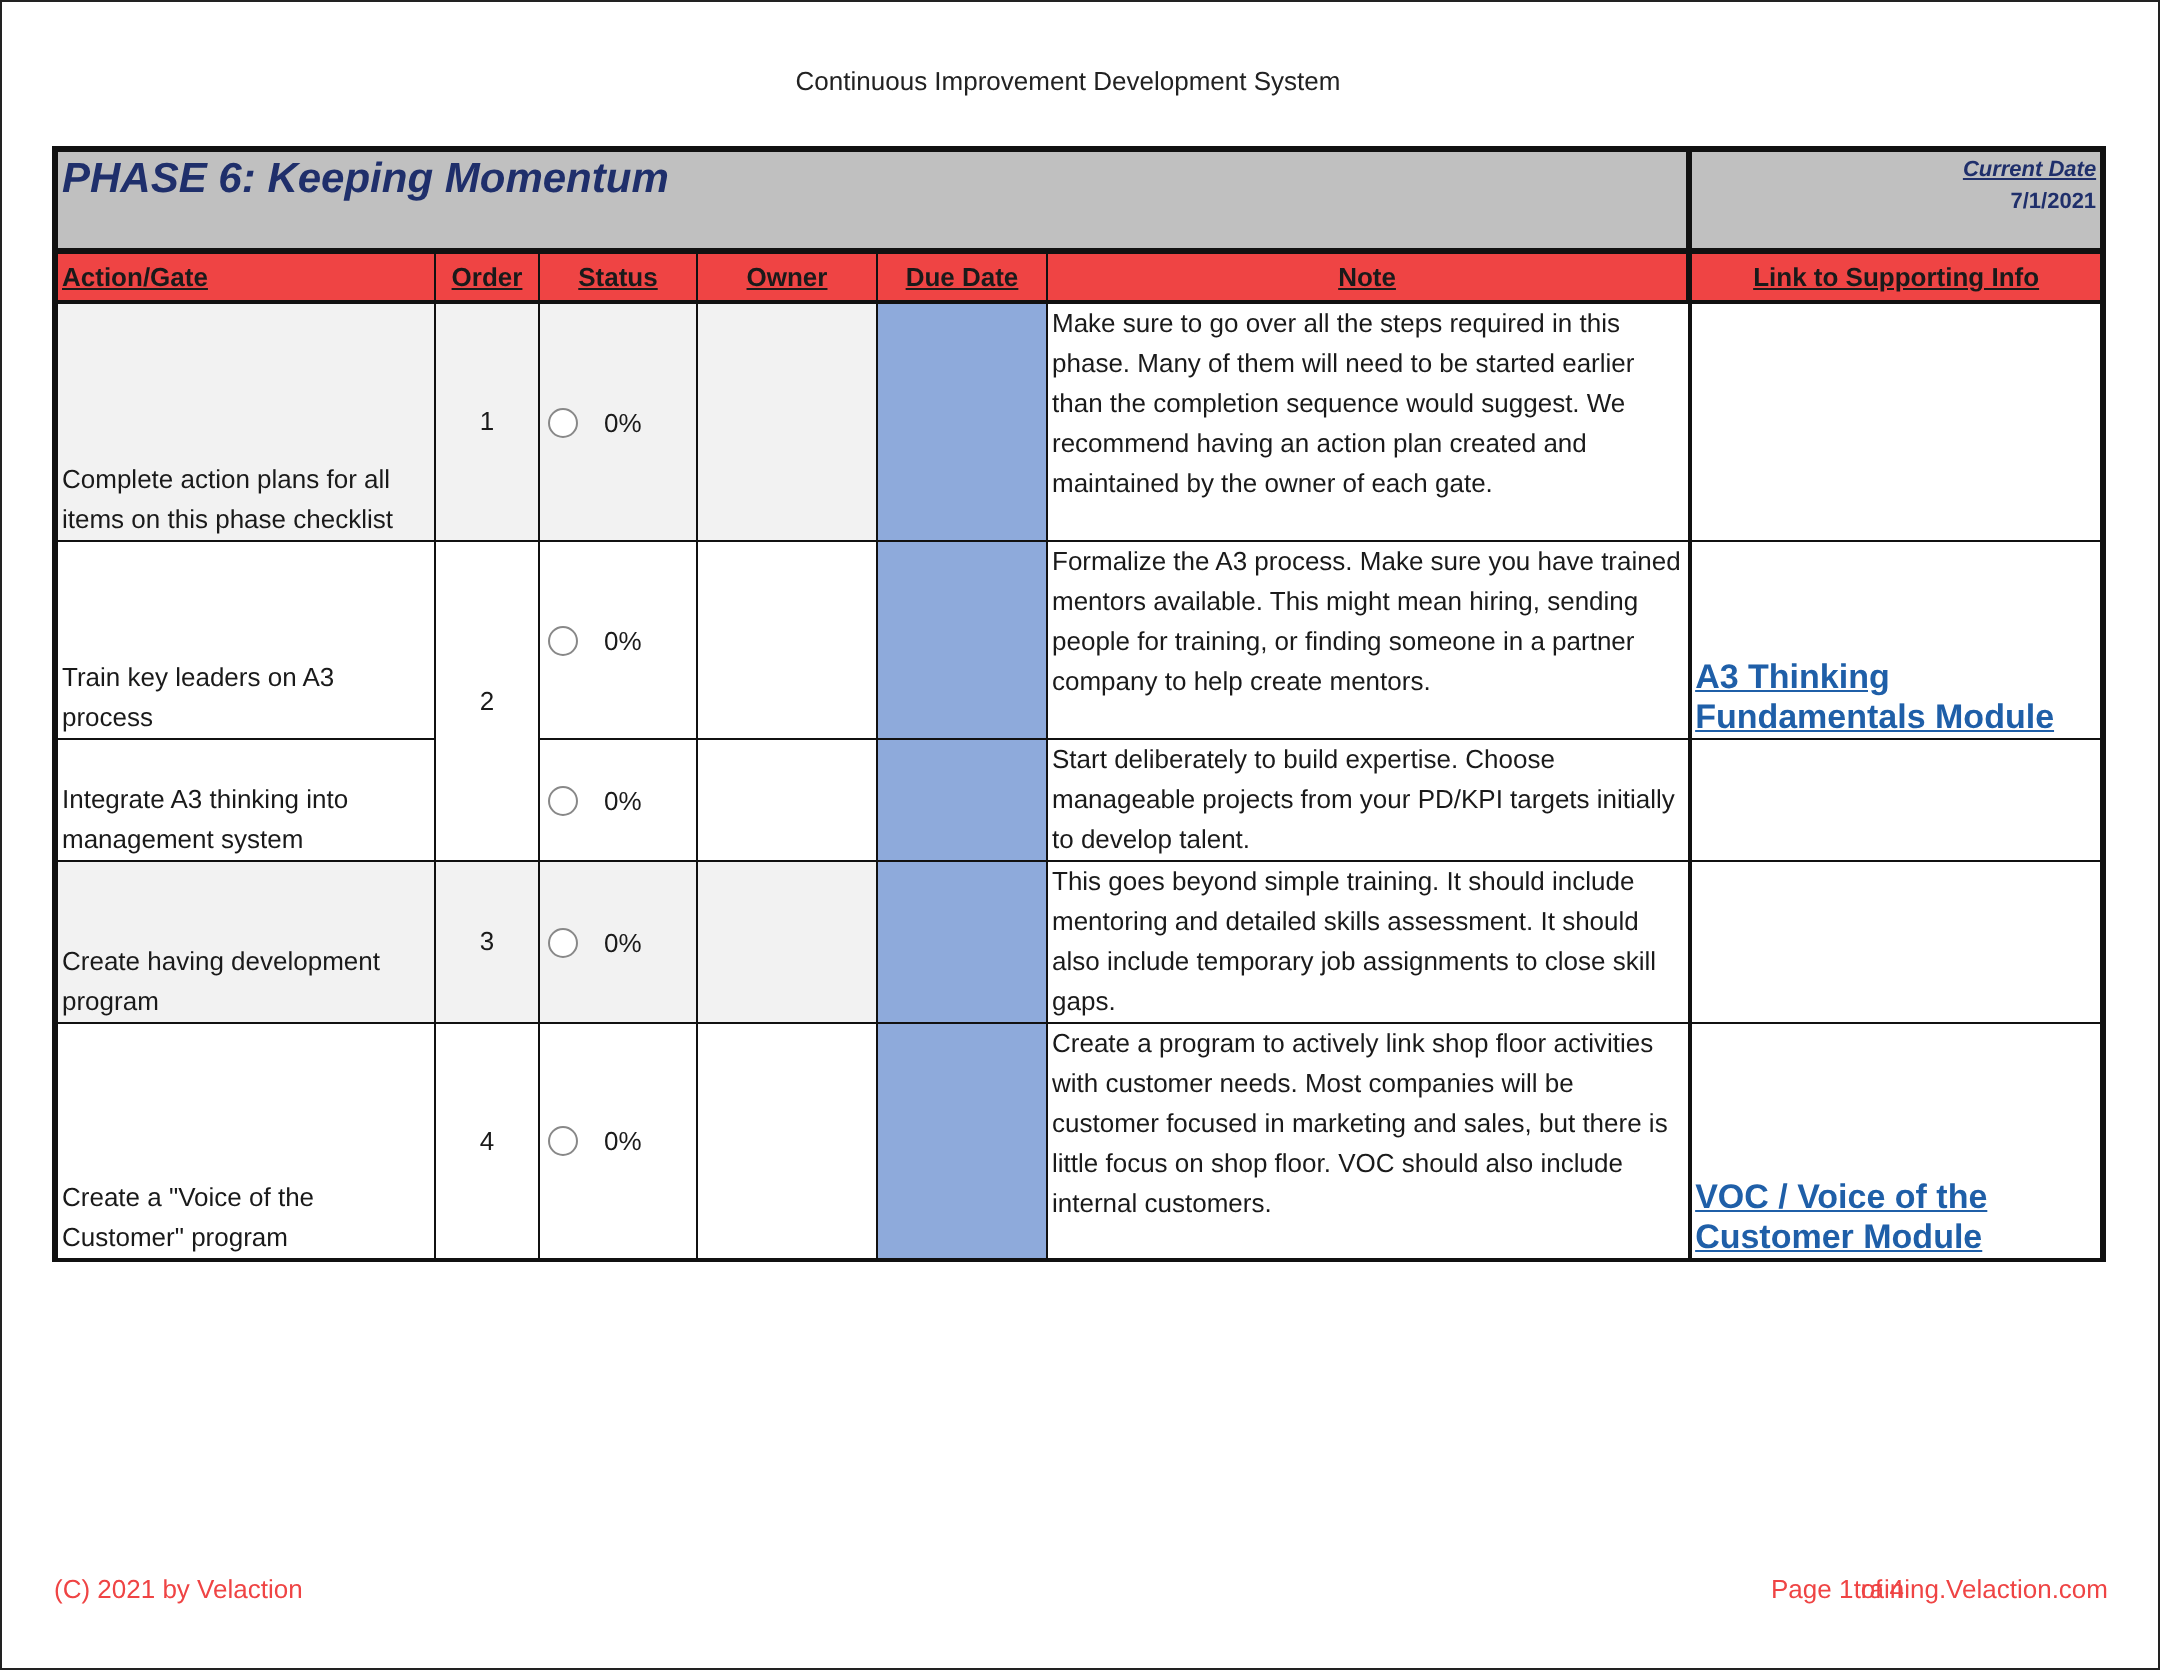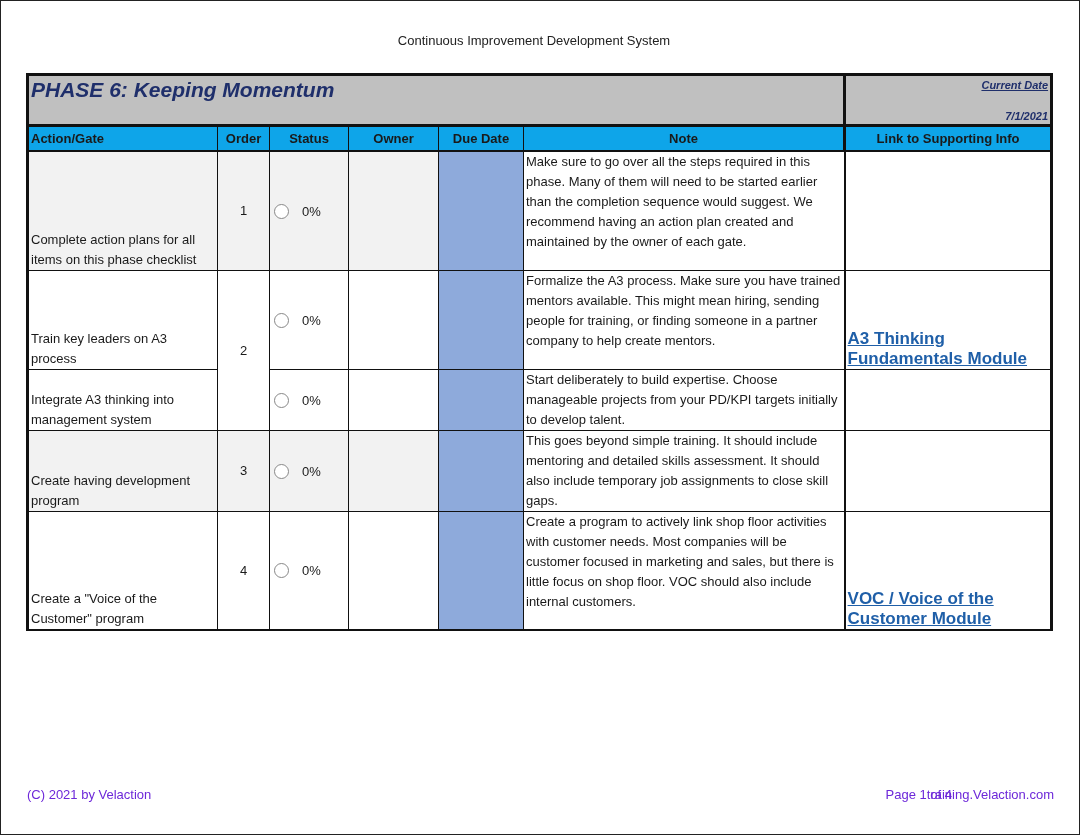--- a/index.html
+++ b/index.html
@@ -10,35 +10,35 @@
   table.sheet { position:absolute; left:26px; top:73px; border-collapse:collapse; table-layout:fixed; width:1024px;border-radius:15px; }
   table.sheet td, table.sheet th { border:1px solid #111; padding:0 2px; font-size:13px; overflow:hidden; }
   .outer-left { border-left:3px solid #111 !important; }
   .outer-right { border-right:3px solid #111 !important; }
   .outer-top { border-top:3px solid #111 !important; }
   .outer-bottom { border-bottom:2px solid #111 !important; }
   .phase-cell { background:#c0c0c0; height:48px; vertical-align:top; padding:2px 4px; }
   .phase-title { font-size:21px; font-weight:bold; font-style:italic; color:#1f2f6b; margin-top:2px; display:block; }
   .date-cell { background:#c0c0c0; text-align:right; vertical-align:top; border-left:3px solid #111 !important; }
   .date-label { display:block; font-size:11px; font-weight:bold; font-style:italic; color:#1f2f6b; text-decoration:underline; margin-top:3px; }
-  .date-value { display:block; font-size:11px; font-weight:bold; font-style:italic; color:#1f2f6b; margin-top:19px; }
-  th.col { background:#0ea5e9; height:23px; font-weight:bold; font-size:14px; text-align:center; border-top:3px solid #111 !important; border-bottom:2px solid #111 !important; }
+  .date-value { display:block; font-size:11px; font-weight:bold; color:#1f2f6b; margin-top:4px; }
+  th.col { background:#ef4444; height:23px; font-weight:bold; font-size:14px; text-align:center; border-top:3px solid #111 !important; border-bottom:2px solid #111 !important;text-decoration:underline; }
   th.col.left { text-align:left; }
   td.action { vertical-align:bottom; font-size:13px; line-height:20px; padding-bottom:0;margin-top:16px; }
   td.order { text-align:center; vertical-align:middle; }
   td.status { vertical-align:middle; }
   td.owner { }
   td.due { background:#8eaadb; }
   td.note { vertical-align:top; font-size:13.3px; line-height:20px; padding-left:3px; }
   td.link { vertical-align:bottom; padding-left:3px; }
   .shade { background:#f2f2f2; }
   .radio { display:inline-block; width:13px; height:13px; border:1px solid #888; border-radius:50%; background:#fff; vertical-align:middle; margin-left:2px; }
   .pct { display:inline-block; margin-left:13px; vertical-align:middle; font-size:13px; }
   a.link-text { color:#1f5fa8; font-weight:bold; text-decoration:underline; font-size:17px; line-height:20px; display:block; }
-  .footer { position:absolute; top:787px; font-size:13px; color:#6d28d9; }
+  .footer { position:absolute; top:787px; font-size:13px; color:#ef4444; }
   .footer.left { left:27px; }
   .footer.center { left:0; width:952px; text-align:right; }
   .footer.right { right:26px; }
 </style>
 </head>
 <body>
 
 <div class="page-frame"></div>
 
 <div class="doc-title">Continuous Improvement Development System</div>

